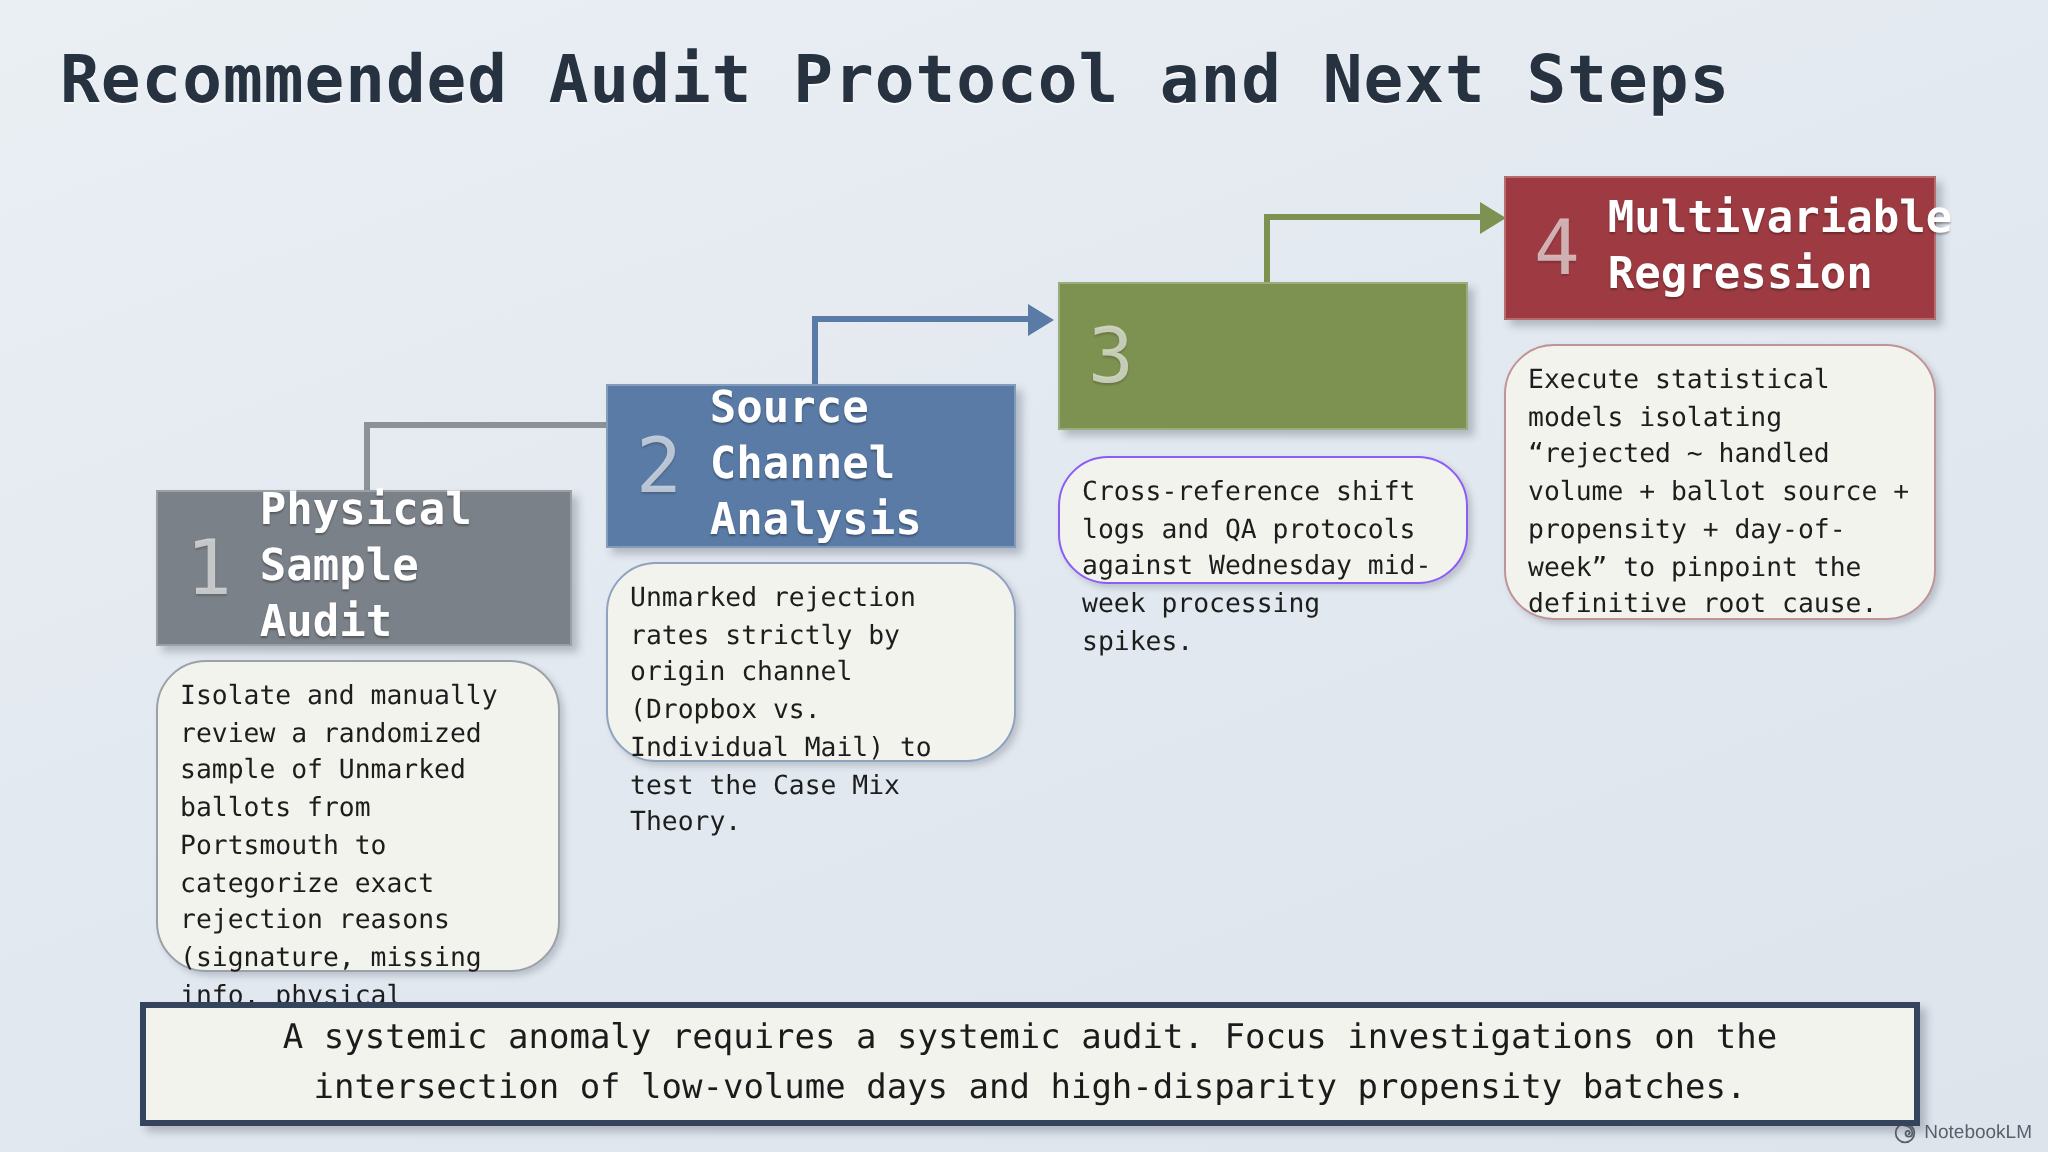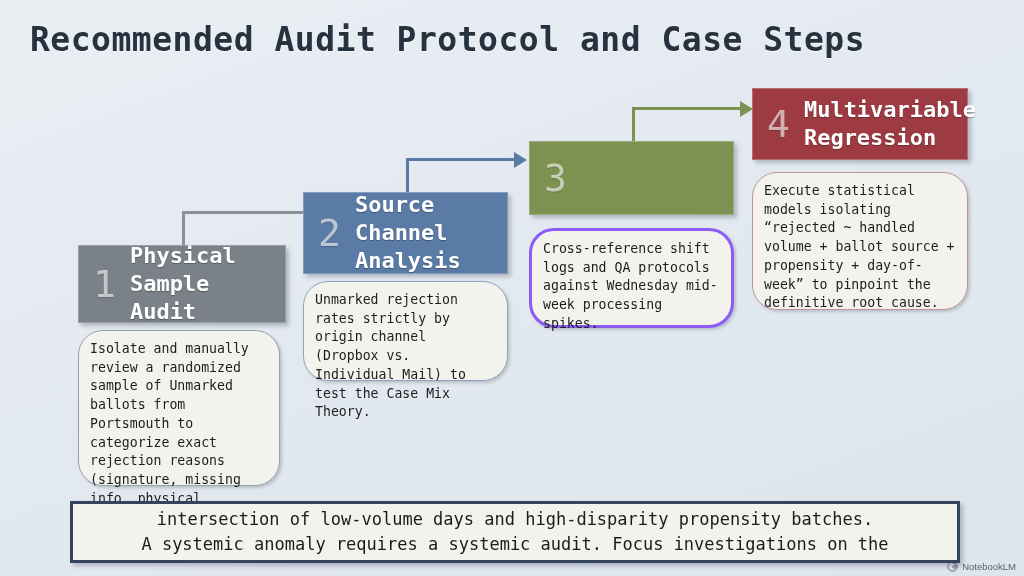--- a/index.html
+++ b/index.html
@@ -76,21 +76,21 @@
     font-size: 13.2px;
     line-height: 1.42;
     color: #1d1d1d;
     box-shadow: 2px 2px 3px rgba(70,80,95,0.25);
     white-space: pre-line;
     border-radius: 25px;
   }
 
   #desc-box-1 { left: 78px;  top: 330px; width: 202px; height: 156px; border: 1px solid #9aa1a8; }
   #desc-box-2 { left: 303px; top: 281px; width: 205px; height: 100px; border: 1px solid #8ea3bf; }
-  #desc-box-3 { left: 529px; top: 228px; width: 205px; height: 100px;  border: 3px solid #8b5cf6; }
+  #desc-box-3 { left: 529px; top: 228px; width: 205px; height: 64px;  border: 1px solid #8b5cf6; }
   #desc-box-4 { left: 752px; top: 172px; width: 216px; height: 138px; border: 1px solid #c09497; }
 
   
   .connector { position: absolute; }
   .conn-v { position: absolute; width: 3px; }
   .conn-h { position: absolute; height: 3px; }
   .conn-head {
     position: absolute;
     width: 0; height: 0;
     border-top: 8px solid transparent;
@@ -153,21 +153,21 @@
     color: #3b4450;
     opacity: 0.82;
   }
   #watermark svg { display: block; }
 </style>
 </head>
 <body>
 
 <div id="slide">
 
-  <div id="page-title">Recommended Audit Protocol and Case Steps</div>
+  <div id="page-title">Recommended Audit Protocol and Next Steps</div>
 
   <div class="connector" id="connector-1-2">
     <div class="conn-v"></div>
     <div class="conn-h"></div>
     <div class="conn-head"></div>
   </div>
   <div class="connector" id="connector-2-3">
     <div class="conn-v"></div>
     <div class="conn-h"></div>
     <div class="conn-head"></div>
@@ -199,22 +199,22 @@
   <div class="desc-box" id="desc-box-3">Cross-reference shift logs and QA protocols against Wednesday mid-week processing spikes.</div>
 
   <div class="step-box" id="step-box-4">
     <span class="step-num">4</span>
     <span class="step-title">Multivariable
 Regression</span>
   </div>
   <div class="desc-box" id="desc-box-4">Execute statistical models isolating “rejected ~ handled volume + ballot source + propensity + day-of-week” to pinpoint the definitive root cause.</div>
 
   <div id="summary-banner">
+    <div class="banner-line">A systemic anomaly requires a systemic audit. Focus investigations on the</div>
     <div class="banner-line">intersection of low-volume days and high-disparity propensity batches.</div>
-    <div class="banner-line">A systemic anomaly requires a systemic audit. Focus investigations on the</div>
   </div>
 
   <div id="watermark">
     <span>
       <svg width="11" height="11" viewBox="0 0 16 16" aria-hidden="true">
         <path d="M8 1.2a6.8 6.8 0 1 0 6.8 6.8A6.8 6.8 0 0 0 8 1.2Zm0 1.5a5.3 5.3 0 0 1 5.3 5.3c0 1.6-1.1 2.7-2.5 2.7S8.4 9.6 8.4 8.2c0-1 .7-1.7 1.6-1.7s1.5.6 1.5 1.4c0 .6-.4 1-.9 1" fill="none" stroke="#3b4450" stroke-width="1.3" stroke-linecap="round"></path>
       </svg>
     </span>
     <span>NotebookLM</span>
   </div>

